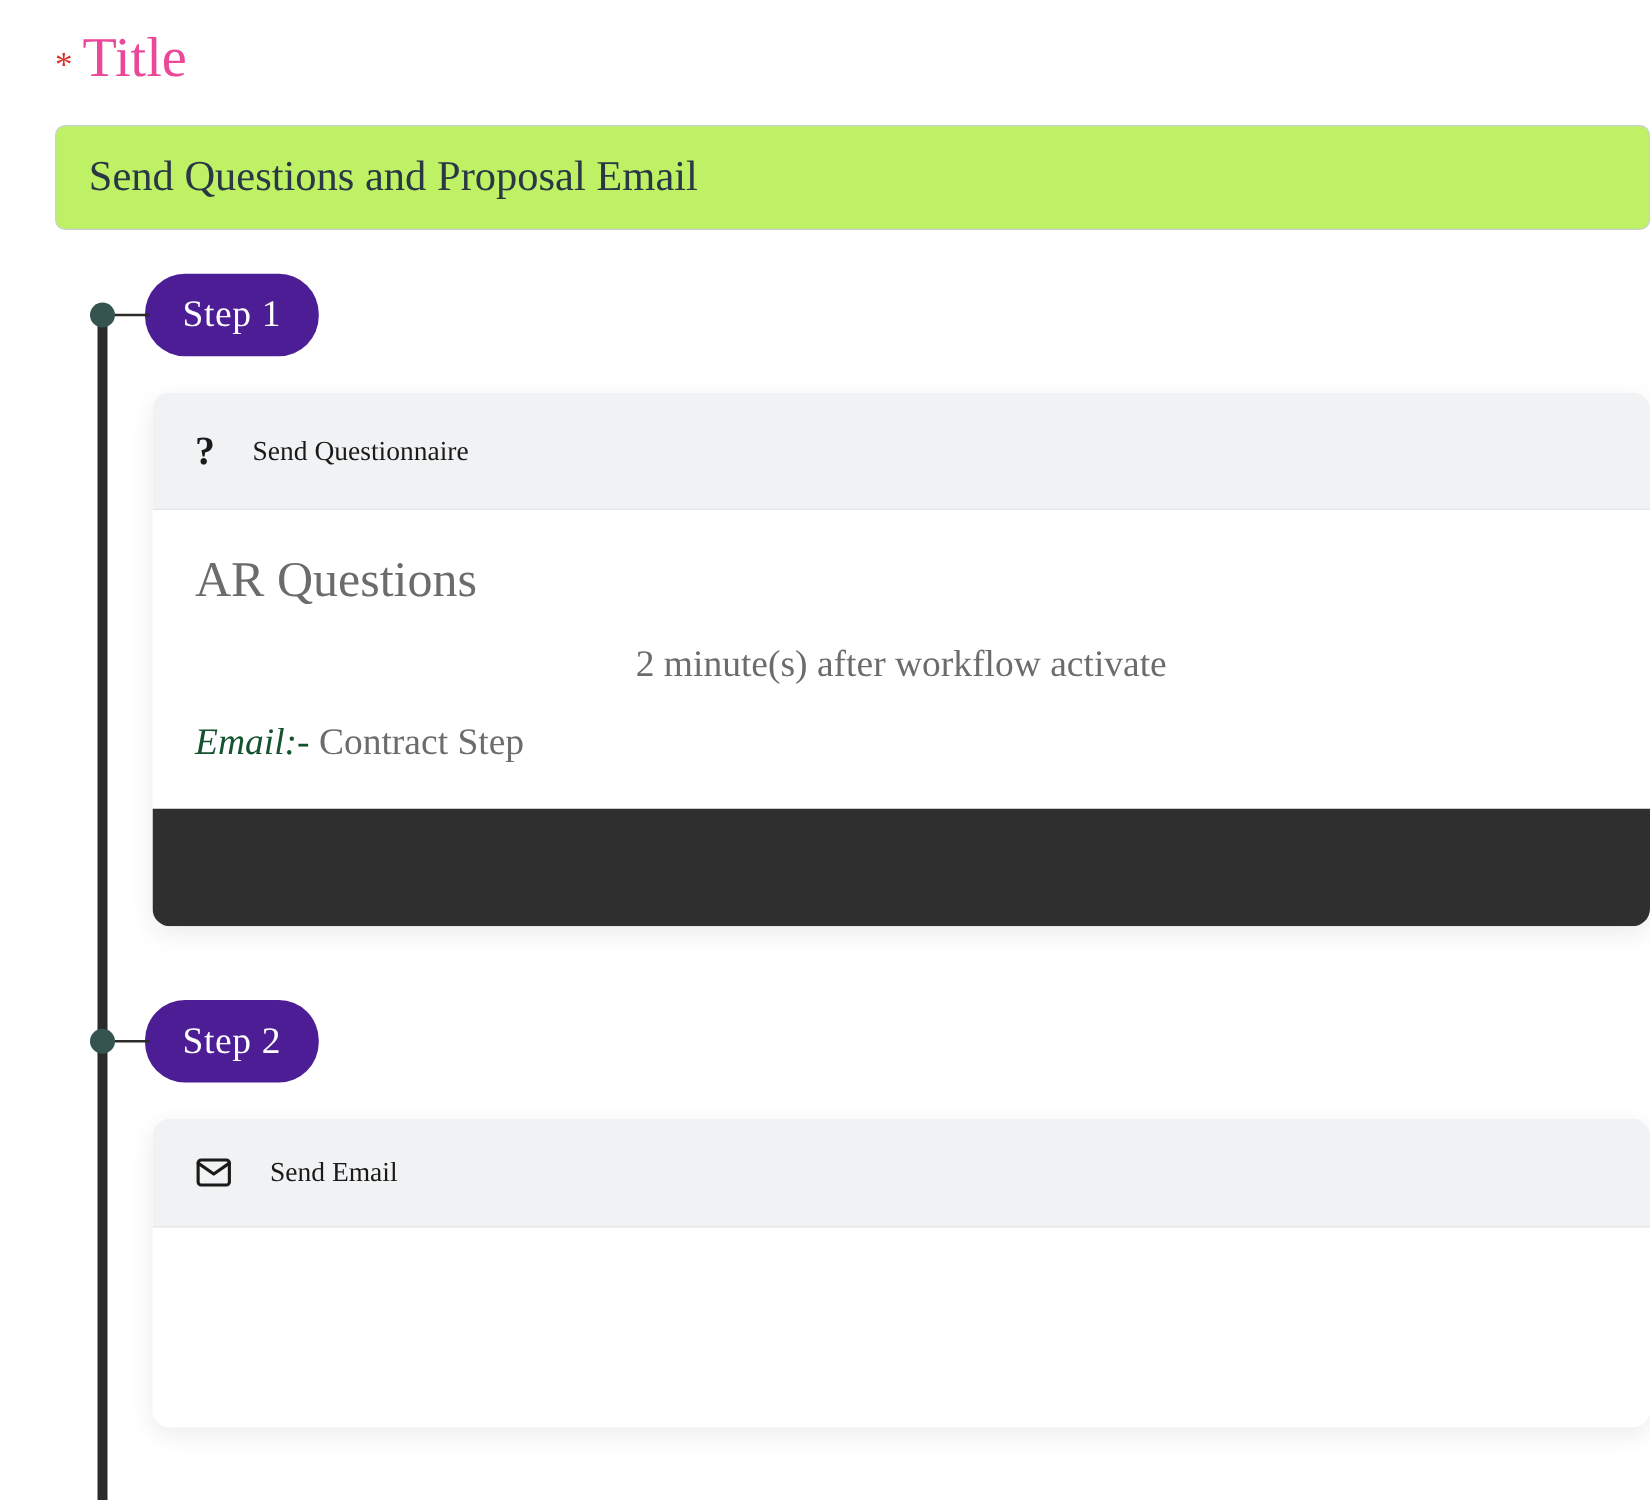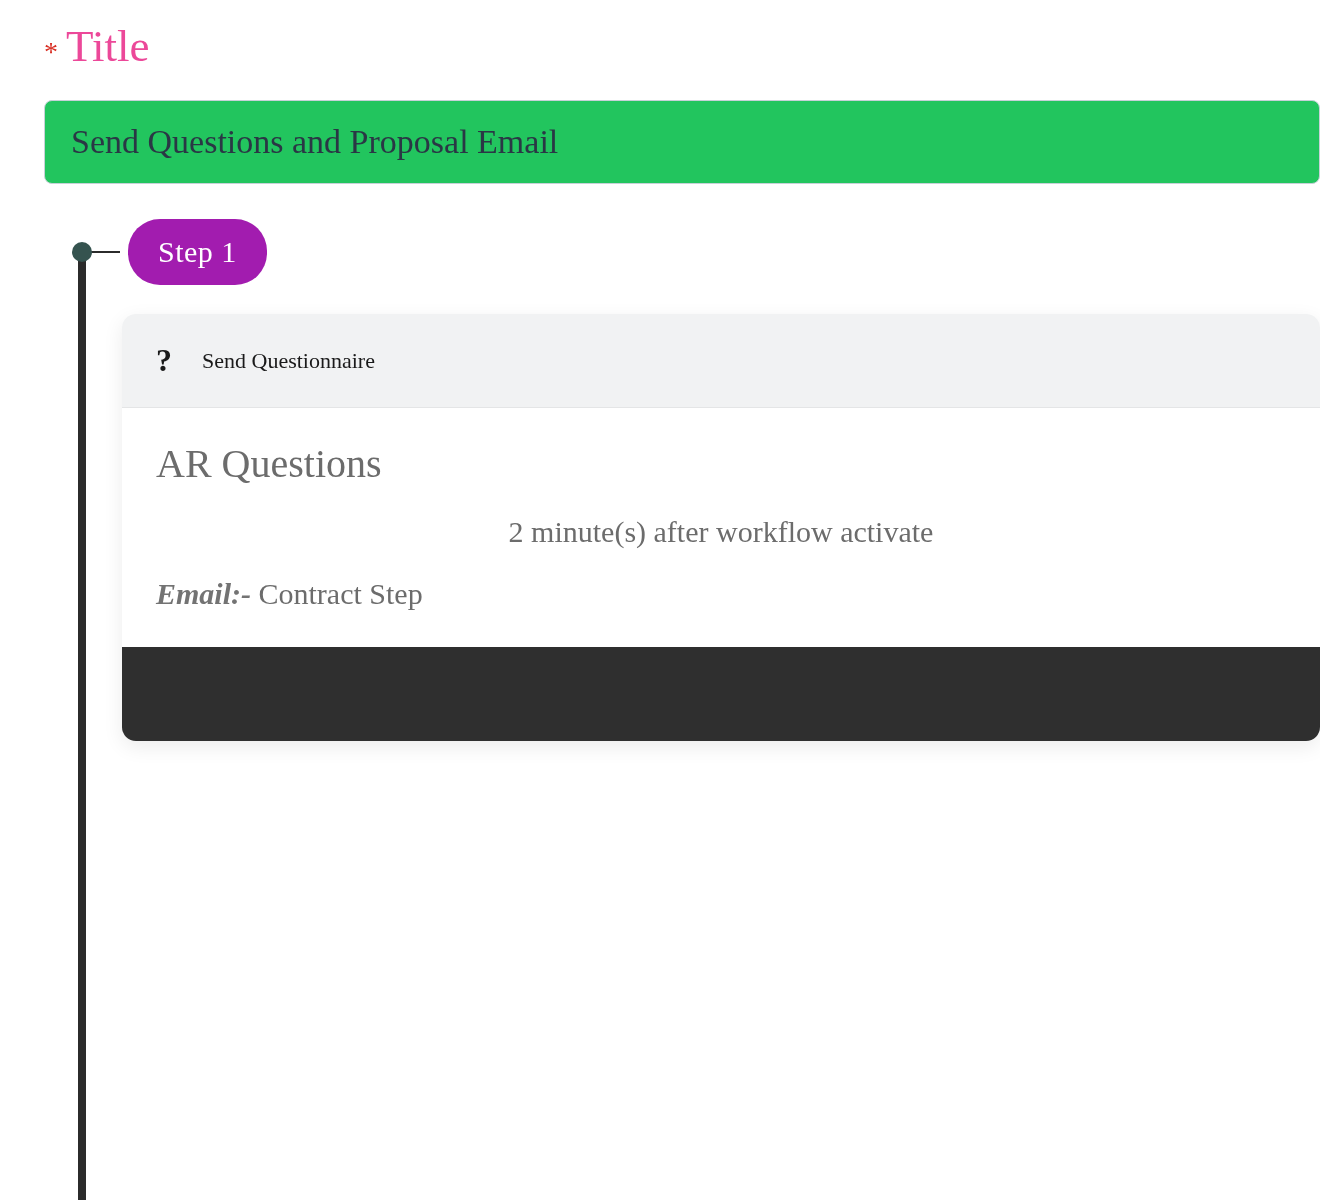--- a/index.html
+++ b/index.html
@@ -29,21 +29,21 @@
     }
     .title-input {
       width: 100%;
       font-family: Georgia, 'Times New Roman', serif;
       font-size: 34px;
       color: #2a3745;
       padding: 22px 26px;
       border: 1px solid #c7d1d8;
       border-radius: 8px;
       outline: none;
-      background: #22c55e;
+      background: #bef264;
     }
     .timeline {
       position: relative;
       margin-top: 36px;
       margin-left: 34px;
     }
     .timeline-rail {
       position: absolute;
       left: 0;
       top: 30px;
@@ -73,22 +73,22 @@
     .step-connector {
       position: absolute;
       left: 6px;
       height: 2px;
       width: 36px;
       background: #2b2b2b;
       z-index: 1;
     }
     .step-badge {
       position: absolute;
-      left: 50px;
-      background: #a21caf;
+      left: 38px;
+      background: #4c1d95;
       color: #ffffff;
       font-size: 30px;
       padding: 16px 30px;
       border-radius: 32px;
       letter-spacing: 0.5px;
     }
     .step-card {
       margin-left: 44px;
       margin-top: 30px;
       border-radius: 14px;
@@ -129,22 +129,22 @@
       color: #6c6c6c;
       margin-bottom: 28px;
       text-align: center;
     }
     .email-row {
       font-size: 30px;
       color: #6c6c6c;
     }
     .email-label {
       font-style: italic;
-      font-weight: 700;
-      color: #737373;
+      font-weight: 400;
+      color: #14532d;
     }
     .card-footer {
       background: #2f2f2f;
       height: 94px;
     }
     .envelope-icon svg {
       width: 30px;
       height: 30px;
       display: block;
     }
@@ -180,17 +180,37 @@
         <div class="card-subject">AR Questions</div>
         <div class="card-delay">2 minute(s) after workflow activate</div>
         <div class="email-row">
           <span class="email-label">Email:-</span><span> Contract Step</span>
         </div>
       </div>
       <div class="card-footer"></div>
     </div>
   </div>
 
+  <div class="step-block">
+    <div class="step-header">
+      <div class="step-dot"></div>
+      <div class="step-connector"></div>
+      <div class="step-badge">Step 2</div>
+    </div>
+
+    <div class="step-card">
+      <div class="card-header">
+        <span class="envelope-icon">
+          <svg viewBox="0 0 24 24" fill="none" stroke="#1a1a1a" stroke-width="2" stroke-linecap="round" stroke-linejoin="round">
+            <rect x="2" y="4" width="20" height="16" rx="2"></rect>
+            <polyline points="2,6 12,13 22,6"></polyline>
+          </svg>
+        </span>
+        <span class="card-header-title">Send Email</span>
+      </div>
+      <div class="card-body" style="height:160px;"></div>
+    </div>
+  </div>
 
 </div>
 
 
 
 
 </body></html>

